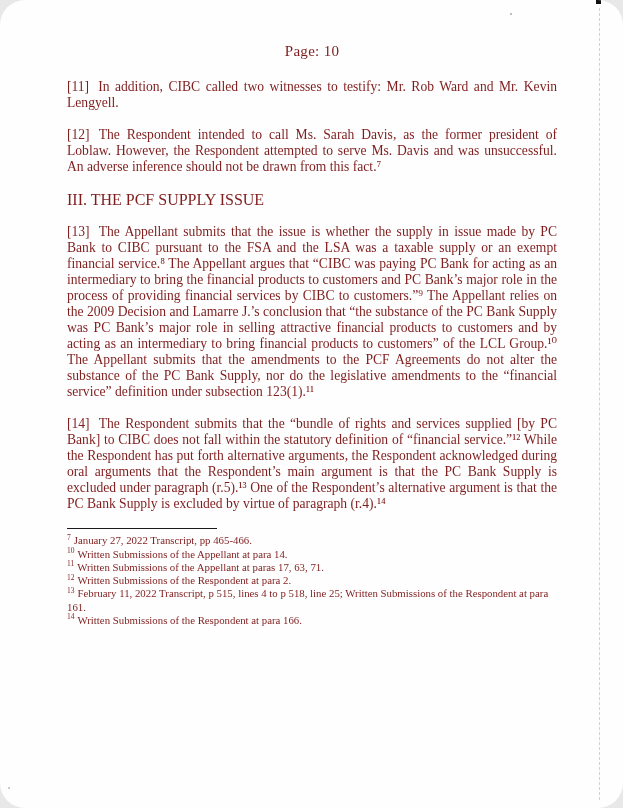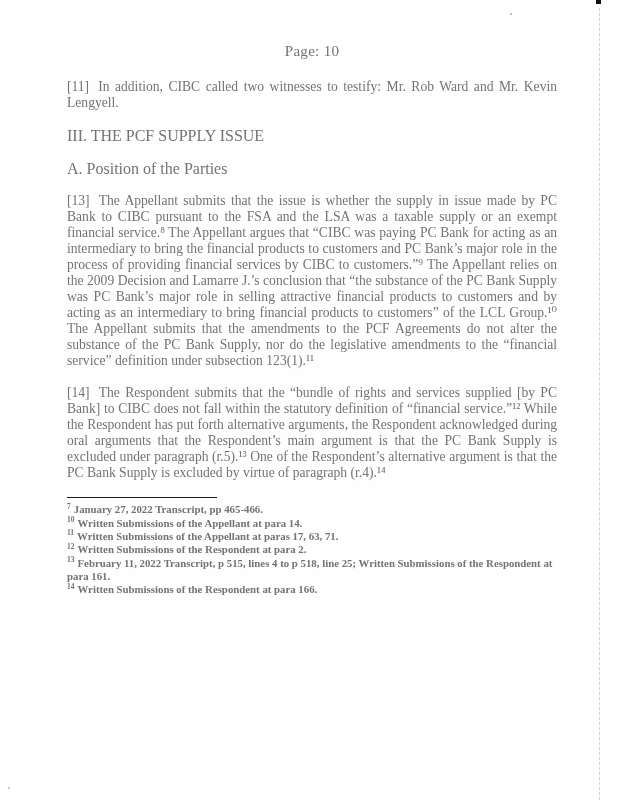--- a/index.html
+++ b/index.html
@@ -7,21 +7,22 @@
     padding: 0;
     background: #e8e8e8;
   }
   .page {
     position: relative;
     width: 623px;
     height: 808px;
     background: #fefefe;
     overflow: hidden;
     font-family: "Liberation Serif", "DejaVu Serif", serif;
-    color: #737373;
+    color: #7f1d1d;
+    border-radius: 25px;
   }
   .content {
     position: absolute;
     left: 67px;
     top: 42px;
     width: 490px;
   }
   .page-header {
     text-align: center;
     font-size: 15px;
@@ -42,21 +43,20 @@
     font-size: 16px;
     line-height: 17.2px;
     font-weight: normal;
     margin: 0 0 16px 0;
   }
   .footnotes {
     margin-top: 0;
     font-size: 10.8px;
     line-height: 13.3px;
     text-align: left;
-    font-weight: bold;
   }
   .fn-separator {
     width: 150px;
     border-top: 1.6px solid #1a1a1a;
     margin: 0 0 5px 0;
   }
   .footnote {
     margin: 0;
   }
   .footnote sup {
@@ -108,24 +108,24 @@
   <div class="artifact-edge"></div>
   <div class="artifact-speck-1"></div>
   <div class="artifact-speck-2"></div>
 
   <div class="content">
 
     <div class="page-header">Page: 10</div>
 
     <p class="body-para"><span class="para-num">[11]</span><span>In addition, CIBC called two witnesses to testify: Mr. Rob Ward and Mr. Kevin Lengyell.</span></p>
 
+    <p class="body-para"><span class="para-num">[12]</span><span>The Respondent intended to call Ms. Sarah Davis, as the former president of Loblaw. However, the Respondent attempted to serve Ms. Davis and was unsuccessful. An adverse inference should not be drawn from this fact.⁷</span></p>
 
     <h2 class="section-heading">III. THE PCF SUPPLY ISSUE</h2>
 
-    <h3 class="subsection-heading">A. Position of the Parties</h3>
 
     <p class="body-para"><span class="para-num">[13]</span><span>The Appellant submits that the issue is whether the supply in issue made by PC Bank to CIBC pursuant to the FSA and the LSA was a taxable supply or an exempt financial service.⁸ The Appellant argues that “CIBC was paying PC Bank for acting as an intermediary to bring the financial products to customers and PC Bank’s major role in the process of providing financial services by CIBC to customers.”⁹ The Appellant relies on the 2009 Decision and Lamarre J.’s conclusion that “the substance of the PC Bank Supply was PC Bank’s major role in selling attractive financial products to customers and by acting as an intermediary to bring financial products to customers” of the LCL Group.¹⁰ The Appellant submits that the amendments to the PCF Agreements do not alter the substance of the PC Bank Supply, nor do the legislative amendments to the “financial service” definition under subsection 123(1).¹¹</span></p>
 
     <p class="body-para"><span class="para-num">[14]</span><span>The Respondent submits that the “bundle of rights and services supplied [by PC Bank] to CIBC does not fall within the statutory definition of “financial service.”¹² While the Respondent has put forth alternative arguments, the Respondent acknowledged during oral arguments that the Respondent’s main argument is that the PC Bank Supply is excluded under paragraph (r.5).¹³ One of the Respondent’s alternative argument is that the PC Bank Supply is excluded by virtue of paragraph (r.4).¹⁴</span></p>
 
     <div class="footnotes">
       <div class="fn-separator"></div>
 
       <div class="footnote"><sup>7</sup><span>January 27, 2022 Transcript, pp 465-466.</span></div>
 

